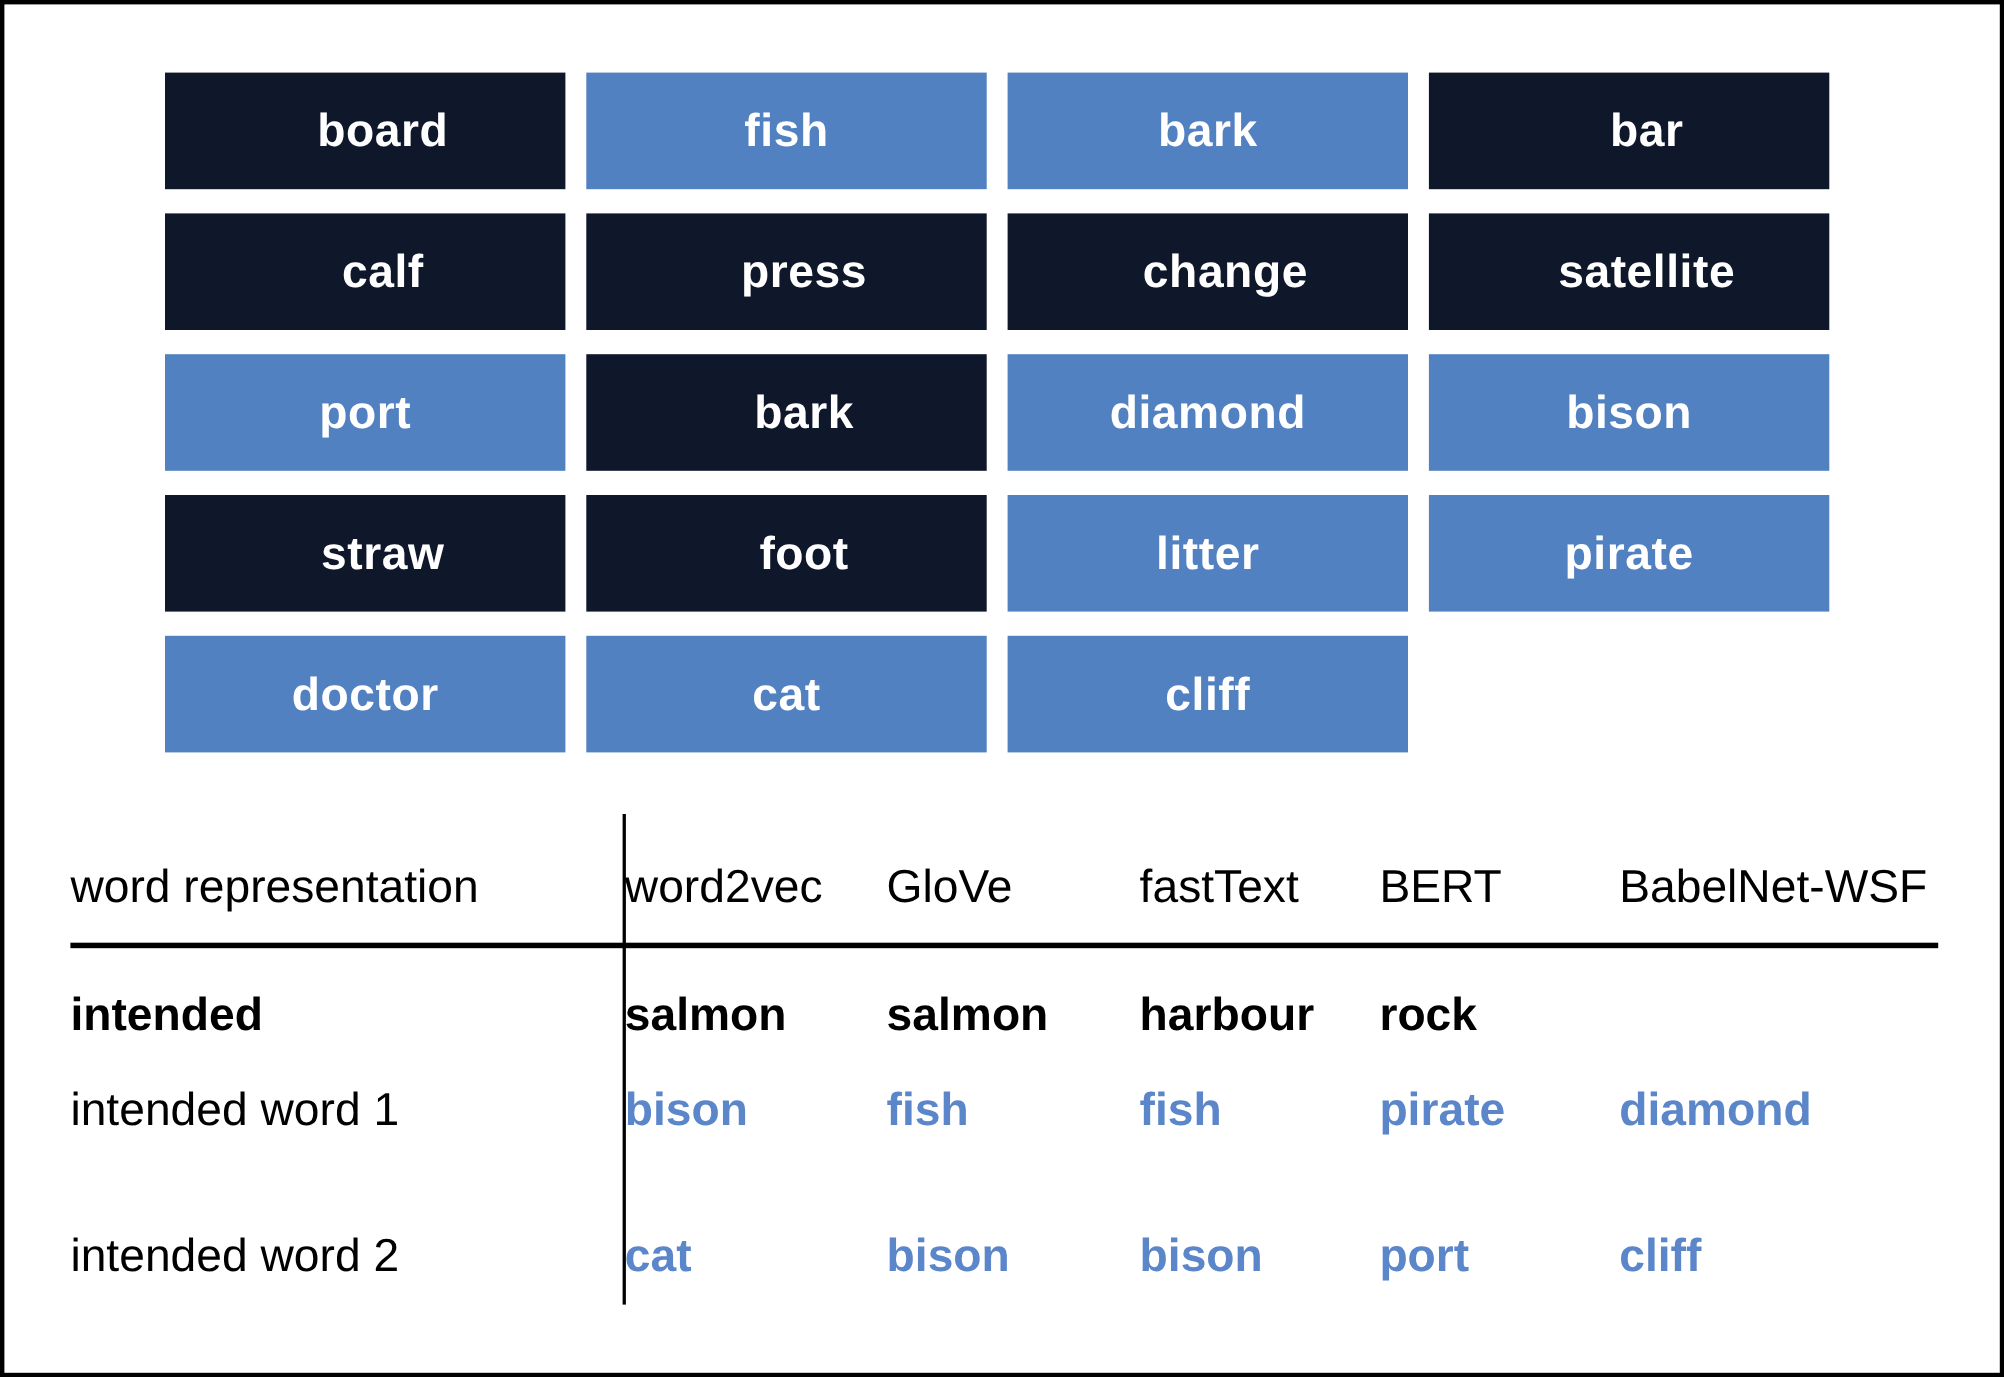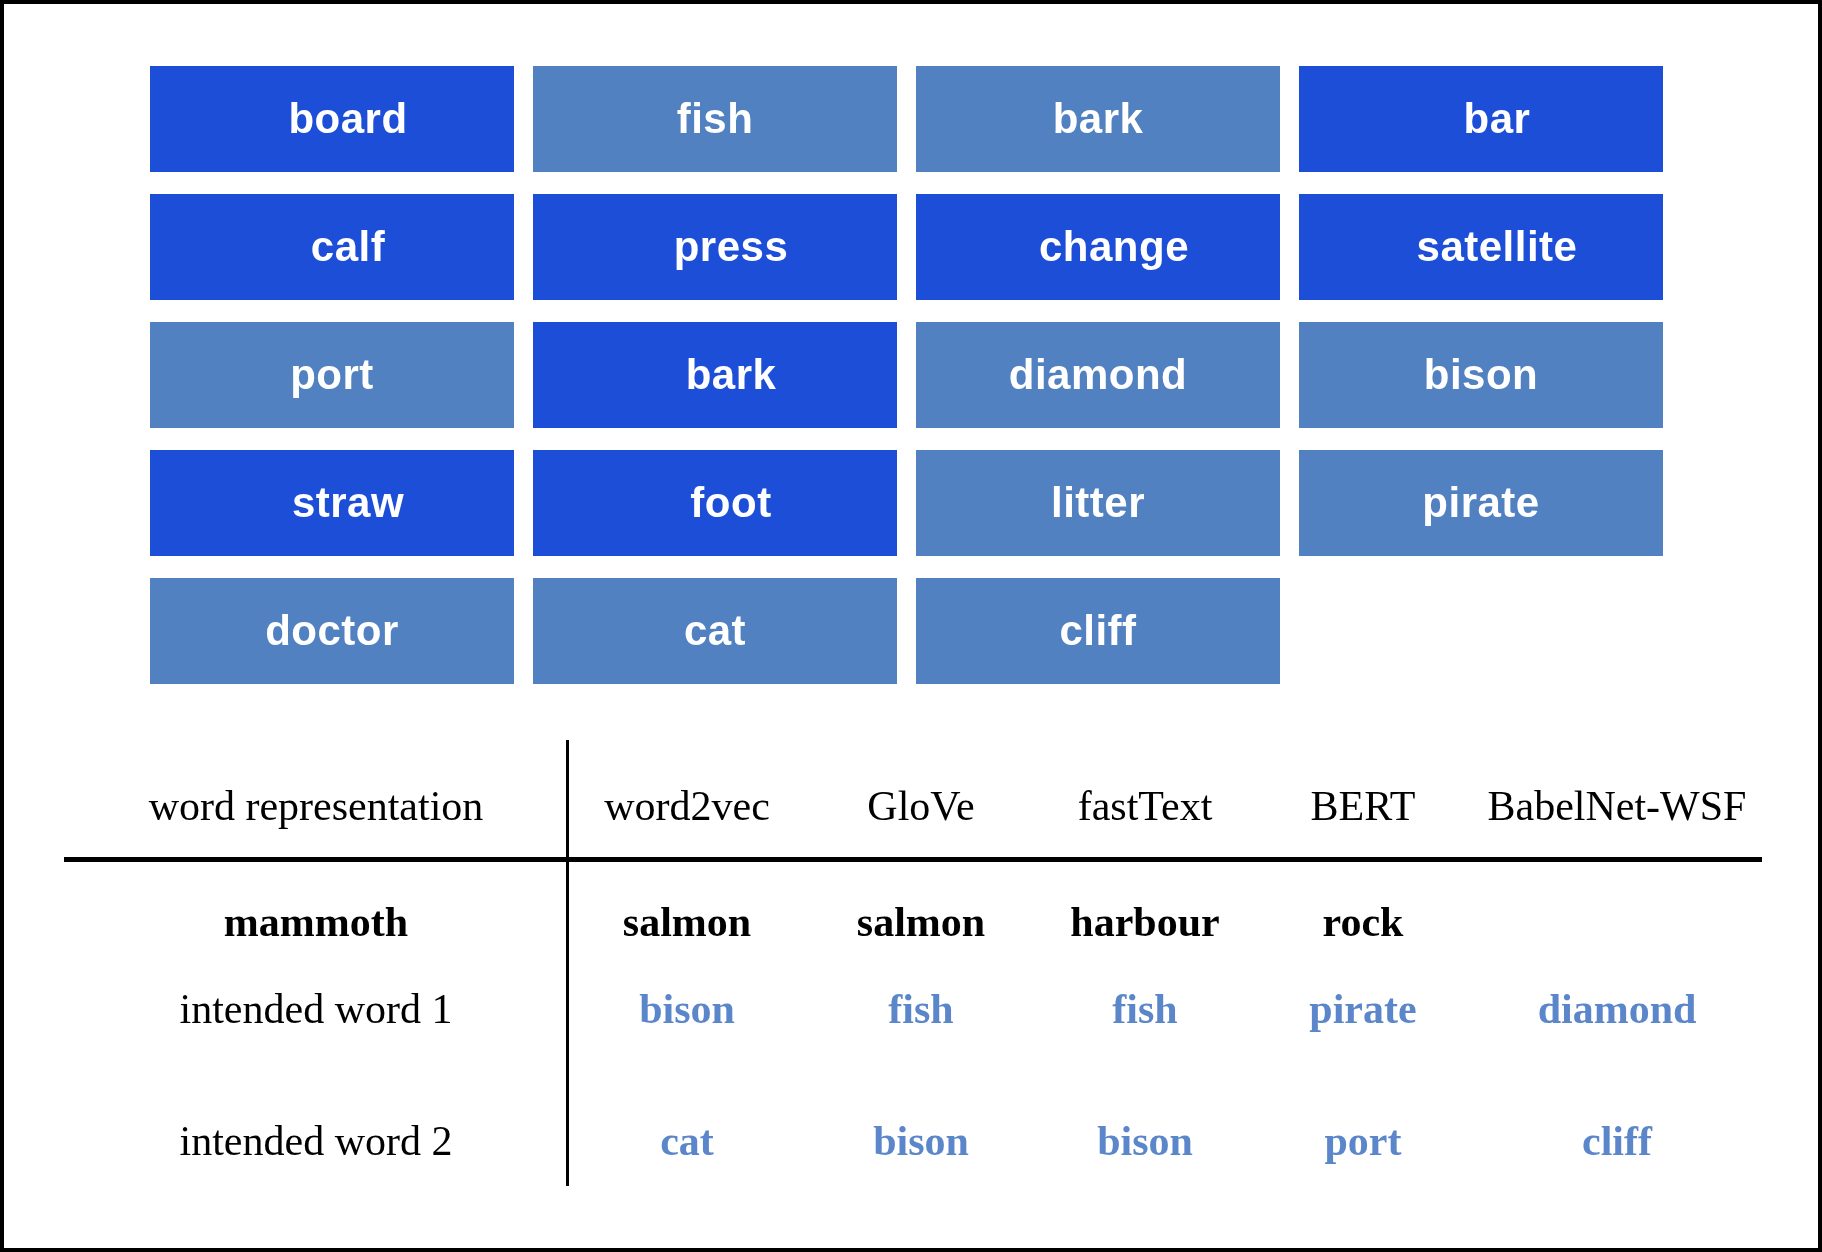--- a/index.html
+++ b/index.html
@@ -27,36 +27,36 @@
   }
   .tile {
     display: flex;
     align-items: center;
     justify-content: center;
     color: #ffffff;
     font-weight: bold;
     font-size: 42px;
     letter-spacing: 0.5px;
   }
-  .team-red  { background: #1d4ed8; padding-left: 32px; }
+  .team-red  { background: #0f172a; padding-left: 32px; }
   .team-blue { background: #5281c1; }
 
   
   .trow {
     position: absolute;
     left: 60px;
     width: 1698px;
     display: grid;
     grid-template-columns: 504px 238px 230px 218px 218px 290px;
     height: 56px;
     line-height: 56px;
     font-size: 42px;
     color: #000000;
   }
-  .trow .cell { text-align: center; white-space: nowrap; font-family: Liberation Serif, serif; }
+  .trow .cell { text-align: left; white-space: nowrap; }
   .row-header   { top: 774px; }
   .row-clue     { top: 890px; }
   .row-word1    { top: 977px; }
   .row-word2    { top: 1109px; }
   .vals-bold-black .cell.val { font-weight: bold; color: #000000; }
   .vals-bold-blue  .cell.val { font-weight: bold; color: #5b86c9; }
 
   .hline {
     position: absolute;
     left: 60px;
@@ -145,21 +145,21 @@
   <div class="trow row-header">
     <div class="cell">word representation</div>
     <div class="cell">word2vec</div>
     <div class="cell">GloVe</div>
     <div class="cell">fastText</div>
     <div class="cell">BERT</div>
     <div class="cell">BabelNet-WSF</div>
   </div>
 
   <div class="trow row-clue vals-bold-black">
-    <div class="cell val">mammoth</div>
+    <div class="cell val">intended</div>
     <div class="cell val">salmon</div>
     <div class="cell val">salmon</div>
     <div class="cell val">harbour</div>
     <div class="cell val">rock</div>
   </div>
 
   <div class="trow row-word1 vals-bold-blue">
     <div class="cell">intended word 1</div>
     <div class="cell val">bison</div>
     <div class="cell val">fish</div>

